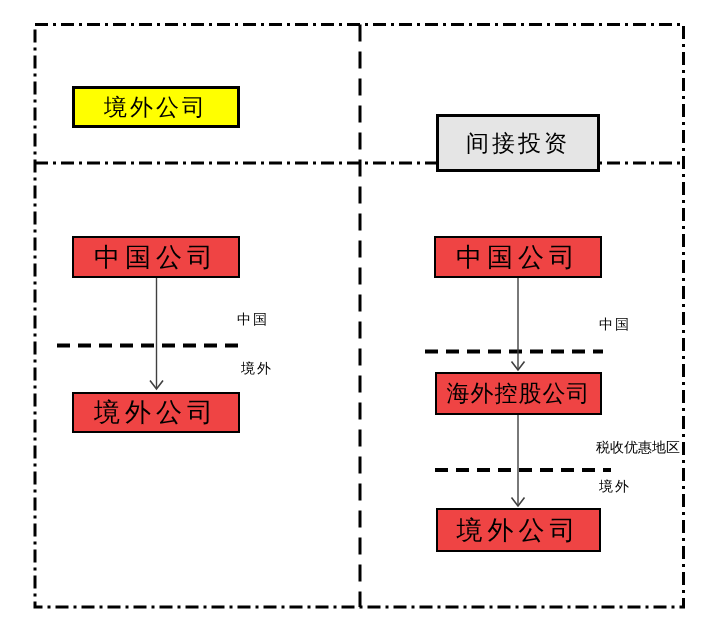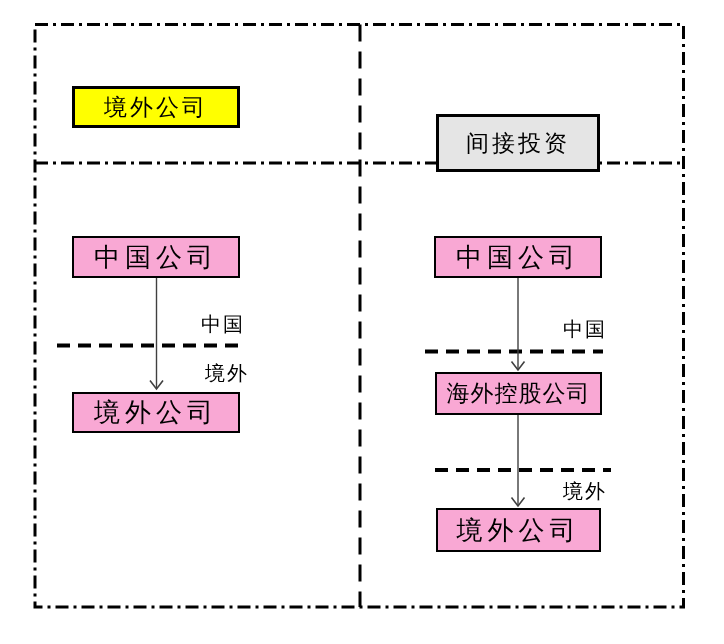--- a/index.html
+++ b/index.html
@@ -15,43 +15,44 @@
   .lines-svg {
     position: absolute;
     left: 0; top: 0;
     width: 724px; height: 644px;
   }
   .box {
     position: absolute;
     display: flex;
     align-items: center;
     justify-content: center;
-    background: #f9a8d4;
+    background: #ef4444;
     border: 2.5px solid #000000;
     box-sizing: border-box;
     white-space: nowrap;
   }
   .title-box {
     border-width: 3px;
     font-size: 23px;
     letter-spacing: 3px;
   }
   .company-box {
     font-size: 26px;
     letter-spacing: 5px;
   }
   .holding-box {
     font-size: 23px;
     letter-spacing: 1px;
   }
   .small-label {
     position: absolute;
-    font-size: 20px;
+    font-size: 14px;
     letter-spacing: 2px;
     white-space: nowrap;
+    margin-left: 36px;
   }
   .region-label {
     letter-spacing: 0;
   }
 </style>
 </head>
 <body>
 
 <div class="canvas">
 
@@ -96,18 +97,19 @@
   <div class="box company-box" style="left:72px; top:392px; width:168px; height:41px;">境外公司</div>
 
   <div class="box title-box" style="left: 436px; top: 86px; width: 164px; height: 58px; background: #e5e5e5; margin-top: 28px;">间接投资</div>
 
   <div class="box company-box" style="left:434px; top:236px; width:168px; height:42px;">中国公司</div>
 
   <div class="small-label" style="left:563px; top:316px;">中国</div>
 
   <div class="box holding-box" style="left:435px; top:372px; width:167px; height:43px;">海外控股公司</div>
 
+  <div class="small-label region-label" style="left:560px; top:439px;">税收优惠地区</div>
 
   <div class="small-label" style="left:563px; top:478px;">境外</div>
 
   <div class="box company-box" style="left:436px; top:508px; width:165px; height:44px;">境外公司</div>
 
 </div>
 
 </body></html>

